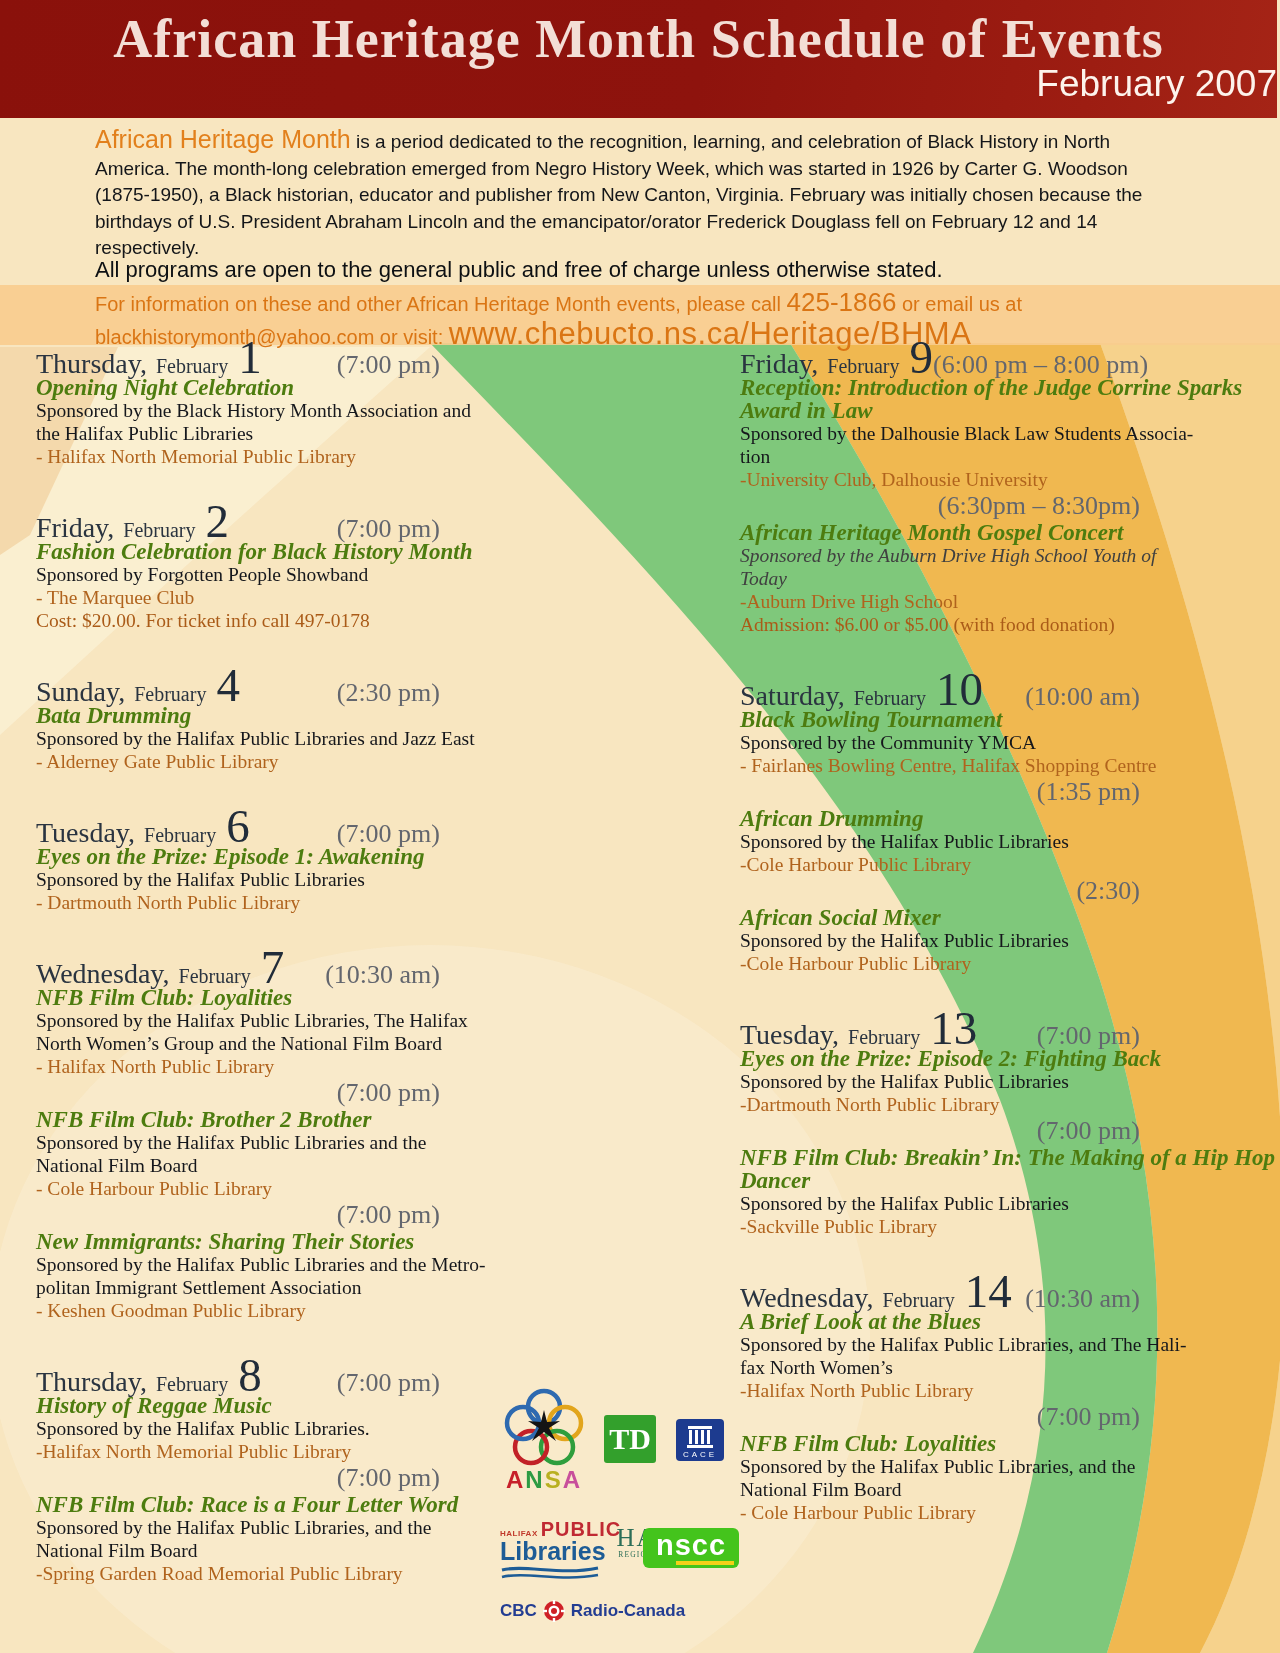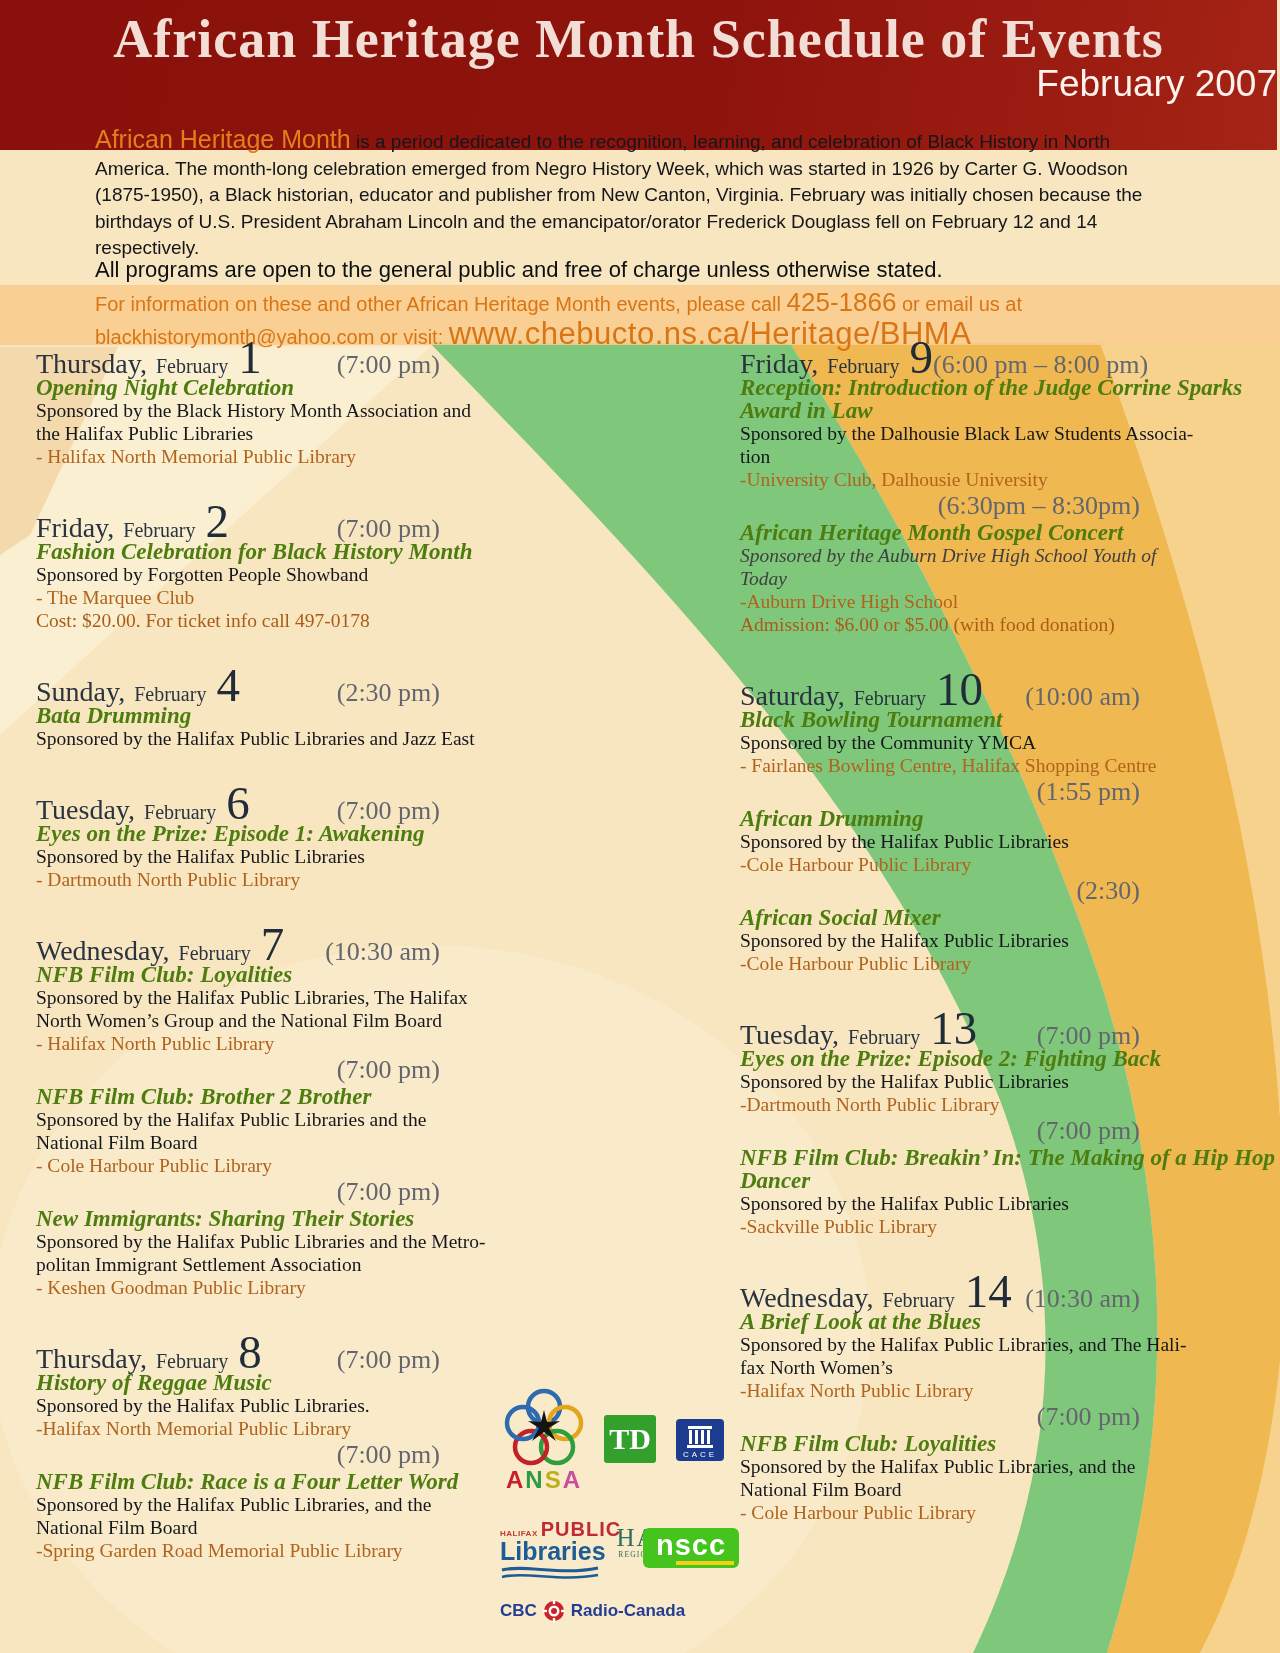--- a/index.html
+++ b/index.html
@@ -1,21 +1,21 @@
 <!DOCTYPE html>
 <html><head>
 <meta charset="utf-8">
 <style>
   html,body{margin:0;padding:0;background:#fff;}
   #page{position:relative;width:1280px;height:1653px;overflow:hidden;background:#f8e6c0;
         font-family:"Liberation Serif",serif;}
   
   #bg-svg{position:absolute;left:0;top:285px;width:1280px;height:1368px;}
   
-  #hdr{position:absolute;left:0;top:0;width:1277px;height:150px;
+  #hdr{position:absolute;left:0;top:0;width:1277px;height:118px;
        background:linear-gradient(100deg,#8a110b 0%,#8e130d 55%,#9d1d12 85%,#a52416 100%);}
   #hdr-title{margin:0;padding-top:10px;text-align:center;font-family:"Liberation Serif",serif;
        font-weight:bold;font-size:54px;line-height:58px;color:#f3ded6;letter-spacing:1px;}
   #hdr-sub{margin:-6px 0 16px 0;text-align:right;font-family:"Liberation Sans",sans-serif;
        font-size:37px;line-height:44px;color:#fdf3ec;font-weight:400;}
   
   #intro{position:absolute;left:95px;top:126px;width:1092px;
        font-family:"Liberation Sans",sans-serif;font-size:19px;line-height:26.5px;color:#141619;}
   #intro .lead{font-size:25px;color:#e2801c;}
   #all-programs{position:absolute;left:95px;top:257px;width:1100px;
@@ -125,20 +125,21 @@
       </div>
       <div class="event">
         <div class="ev-head">
           <span class="ev-day">Sunday,</span>
           <span class="ev-month">February</span>
           <span class="ev-num">4</span>
           <span class="ev-time">(2:30 pm)</span>
         </div>
         <div class="ev-title">Bata Drumming</div>
         <div class="ev-line">Sponsored by the Halifax Public Libraries and Jazz East</div>
+        <div class="ev-loc">- Alderney Gate Public Library</div>
       </div>
       <div class="event">
         <div class="ev-head">
           <span class="ev-day">Tuesday,</span>
           <span class="ev-month">February</span>
           <span class="ev-num">6</span>
           <span class="ev-time">(7:00 pm)</span>
         </div>
         <div class="ev-title">Eyes on the Prize: Episode 1: Awakening</div>
         <div class="ev-line">Sponsored by the Halifax Public Libraries</div>
@@ -206,21 +207,21 @@
       <div class="event">
         <div class="ev-head">
           <span class="ev-day">Saturday,</span>
           <span class="ev-month">February</span>
           <span class="ev-num">10</span>
           <span class="ev-time">(10:00 am)</span>
         </div>
         <div class="ev-title">Black Bowling Tournament</div>
         <div class="ev-line">Sponsored by the Community YMCA</div>
         <div class="ev-loc">- Fairlanes Bowling Centre, Halifax Shopping Centre</div>
-        <div class="sess-time">(1:55 pm)</div>
+        <div class="sess-time">(1:35 pm)</div>
         <div class="ev-title">African Drumming</div>
         <div class="ev-line">Sponsored by the Halifax Public Libraries</div>
         <div class="ev-loc">-Cole Harbour Public Library</div>
         <div class="sess-time">(2:30)</div>
         <div class="ev-title">African Social Mixer</div>
         <div class="ev-line">Sponsored by the Halifax Public Libraries</div>
         <div class="ev-loc">-Cole Harbour Public Library</div>
       </div>
       <div class="event">
         <div class="ev-head">

